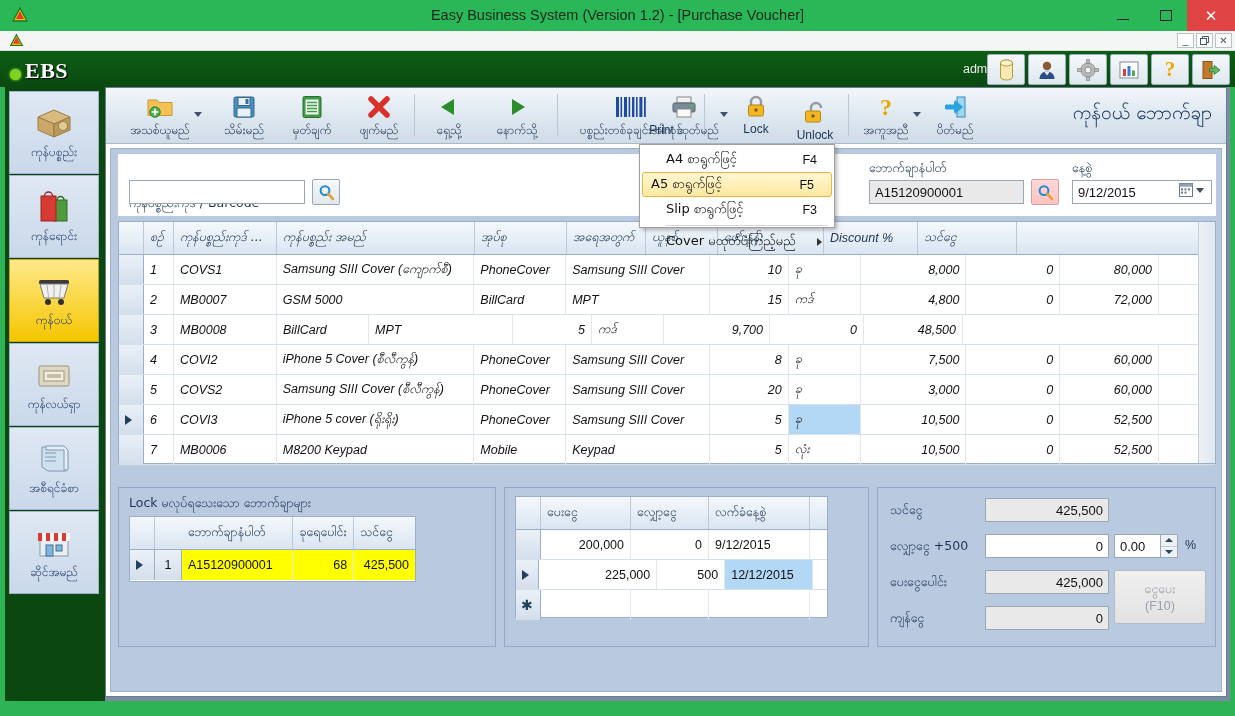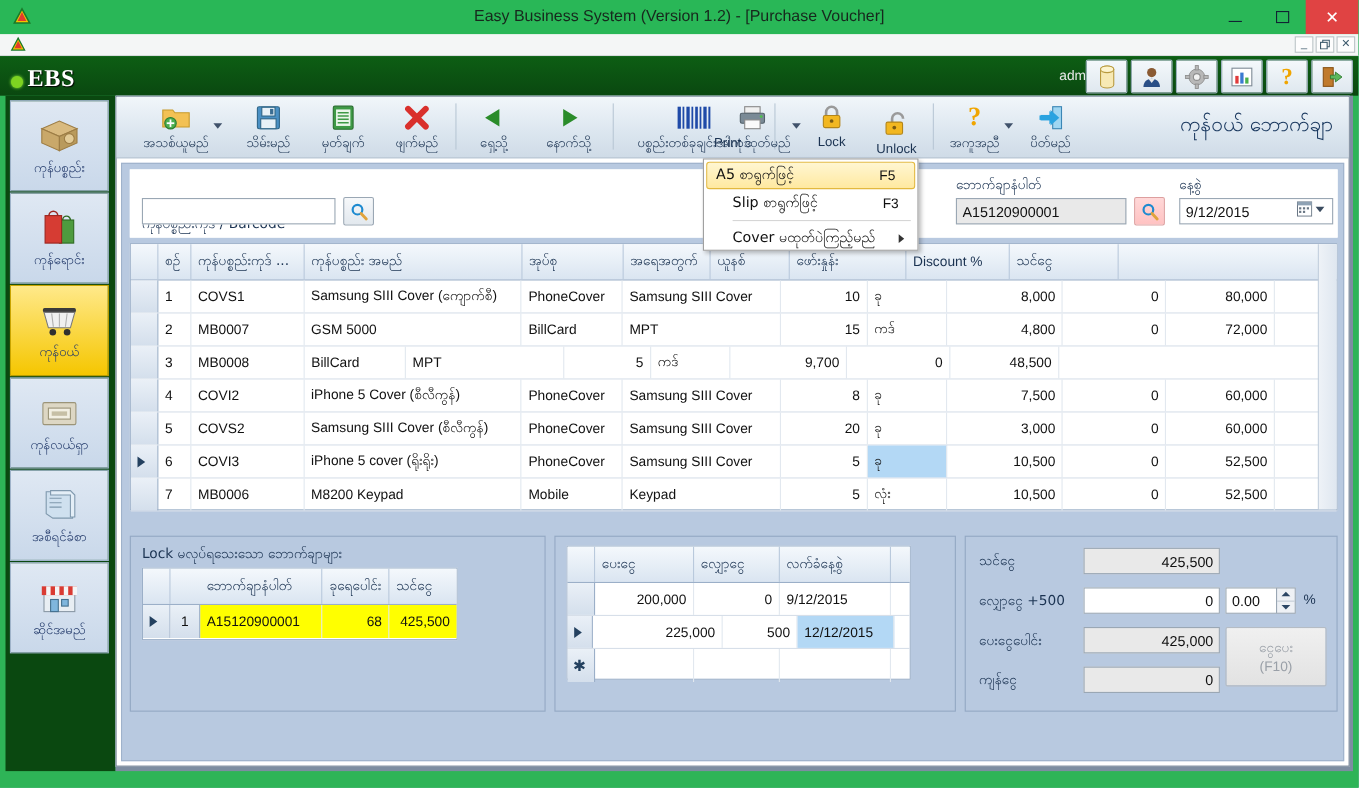--- a/index.html
+++ b/index.html
@@ -628,20 +628,24 @@
             <rect x="2" y="10" width="11" height="4" fill="#2aa3e0"></rect>
           </svg>
         </div>
         <div class="rb-lbl">ပိတ်မည်</div>
       </div>
 
       <div class="page-title">ကုန်ဝယ် ဘောက်ချာ</div>
     </div>
 
     <div class="dropdown">
+      <div class="dd-item">
+        <span>A4 စာရွက်ဖြင့်</span>
+        <span class="dd-shortcut">F4</span>
+      </div>
       <div class="dd-item sel">
         <span>A5 စာရွက်ဖြင့်</span>
         <span class="dd-shortcut">F5</span>
       </div>
       <div class="dd-item">
         <span>Slip စာရွက်ဖြင့်</span>
         <span class="dd-shortcut">F3</span>
       </div>
       <div class="dd-sep"></div>
       <div class="dd-item">
@@ -682,21 +686,21 @@
                   <rect x="5.5" y="5.4" width="2" height="2"></rect>
                   <rect x="9" y="5.4" width="2" height="2"></rect>
                   <rect x="2" y="8.6" width="2" height="2"></rect>
                   <rect x="5.5" y="8.6" width="2" height="2"></rect>
                 </g>
               </svg>
           <span style="width:0;height:0;border-left:4px solid transparent;border-right:4px solid transparent;border-top:5px solid #3b4c60;display:block;"></span>
         </div>
       </div>
 
-      <div class="grid" style="left:7px; top:72px; width:1098px; height:243px;">
+      <div class="grid" style="left:7px; top:72px; width:1098px; height:243px;font-style:italic;">
         <div class="grid-head">
           <div class="gh" style="width:25px;"></div>
           <div class="gh" style="width:30px;">စဉ်</div>
           <div class="gh" style="width:103px;">ကုန်ပစ္စည်းကုဒ် ...</div>
           <div class="gh" style="width:198px;">ကုန်ပစ္စည်း အမည်</div>
           <div class="gh" style="width:92px;">အုပ်စု</div>
           <div class="gh" style="width:79px;">အရေအတွက်</div>
           <div class="gh" style="width:72px;">ယူနစ်</div>
           <div class="gh" style="width:106px;">ဖော်းနှုန်း</div>
           <div class="gh en" style="width:94px;">Discount %</div>

